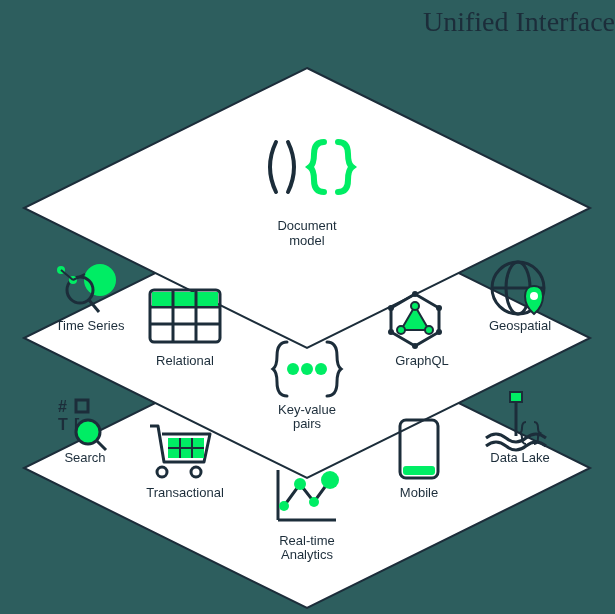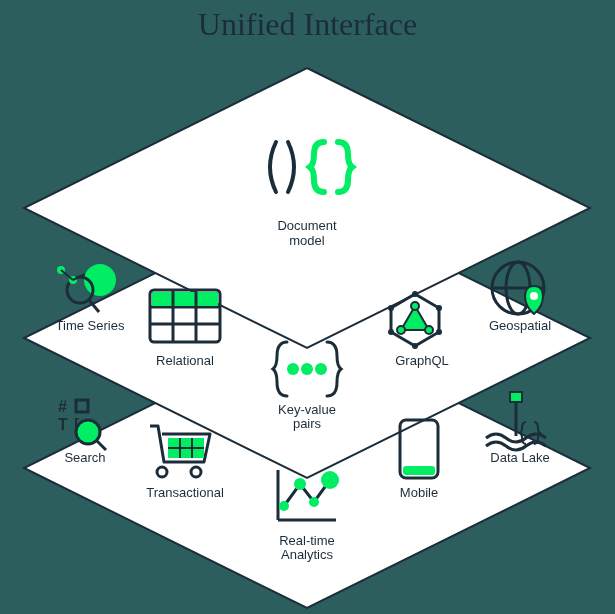--- a/index.html
+++ b/index.html
@@ -1,17 +1,17 @@
 <!DOCTYPE html>
 <html><head>
 <meta charset="utf-8">
 <style>
   html,body{margin:0;padding:0;width:615px;height:614px;background:#2d5e5e;font-family:Georgia,'Times New Roman',serif;}
   .stage{position:relative;width:615px;height:614px;overflow:hidden;}
-  .title{position:absolute;top:6px;left:0;right:0;text-align:center;font-size:32px;color:#1c2d3a;font-weight:400;}
+  .title{position:absolute;top:6px;left:0;right:0;text-align:right;font-size:28px;color:#1c2d3a;font-weight:400;}
   svg{display:block;}
   .lbl{fill:#1c2d3a;font-family:Helvetica,Arial,sans-serif;font-size:13px;}
 </style>
 </head>
 <body>
 
 <div class="stage">
   <div class="title">Unified Interface</div>
 
   <svg width="615" height="614" viewBox="0 0 615 614">

